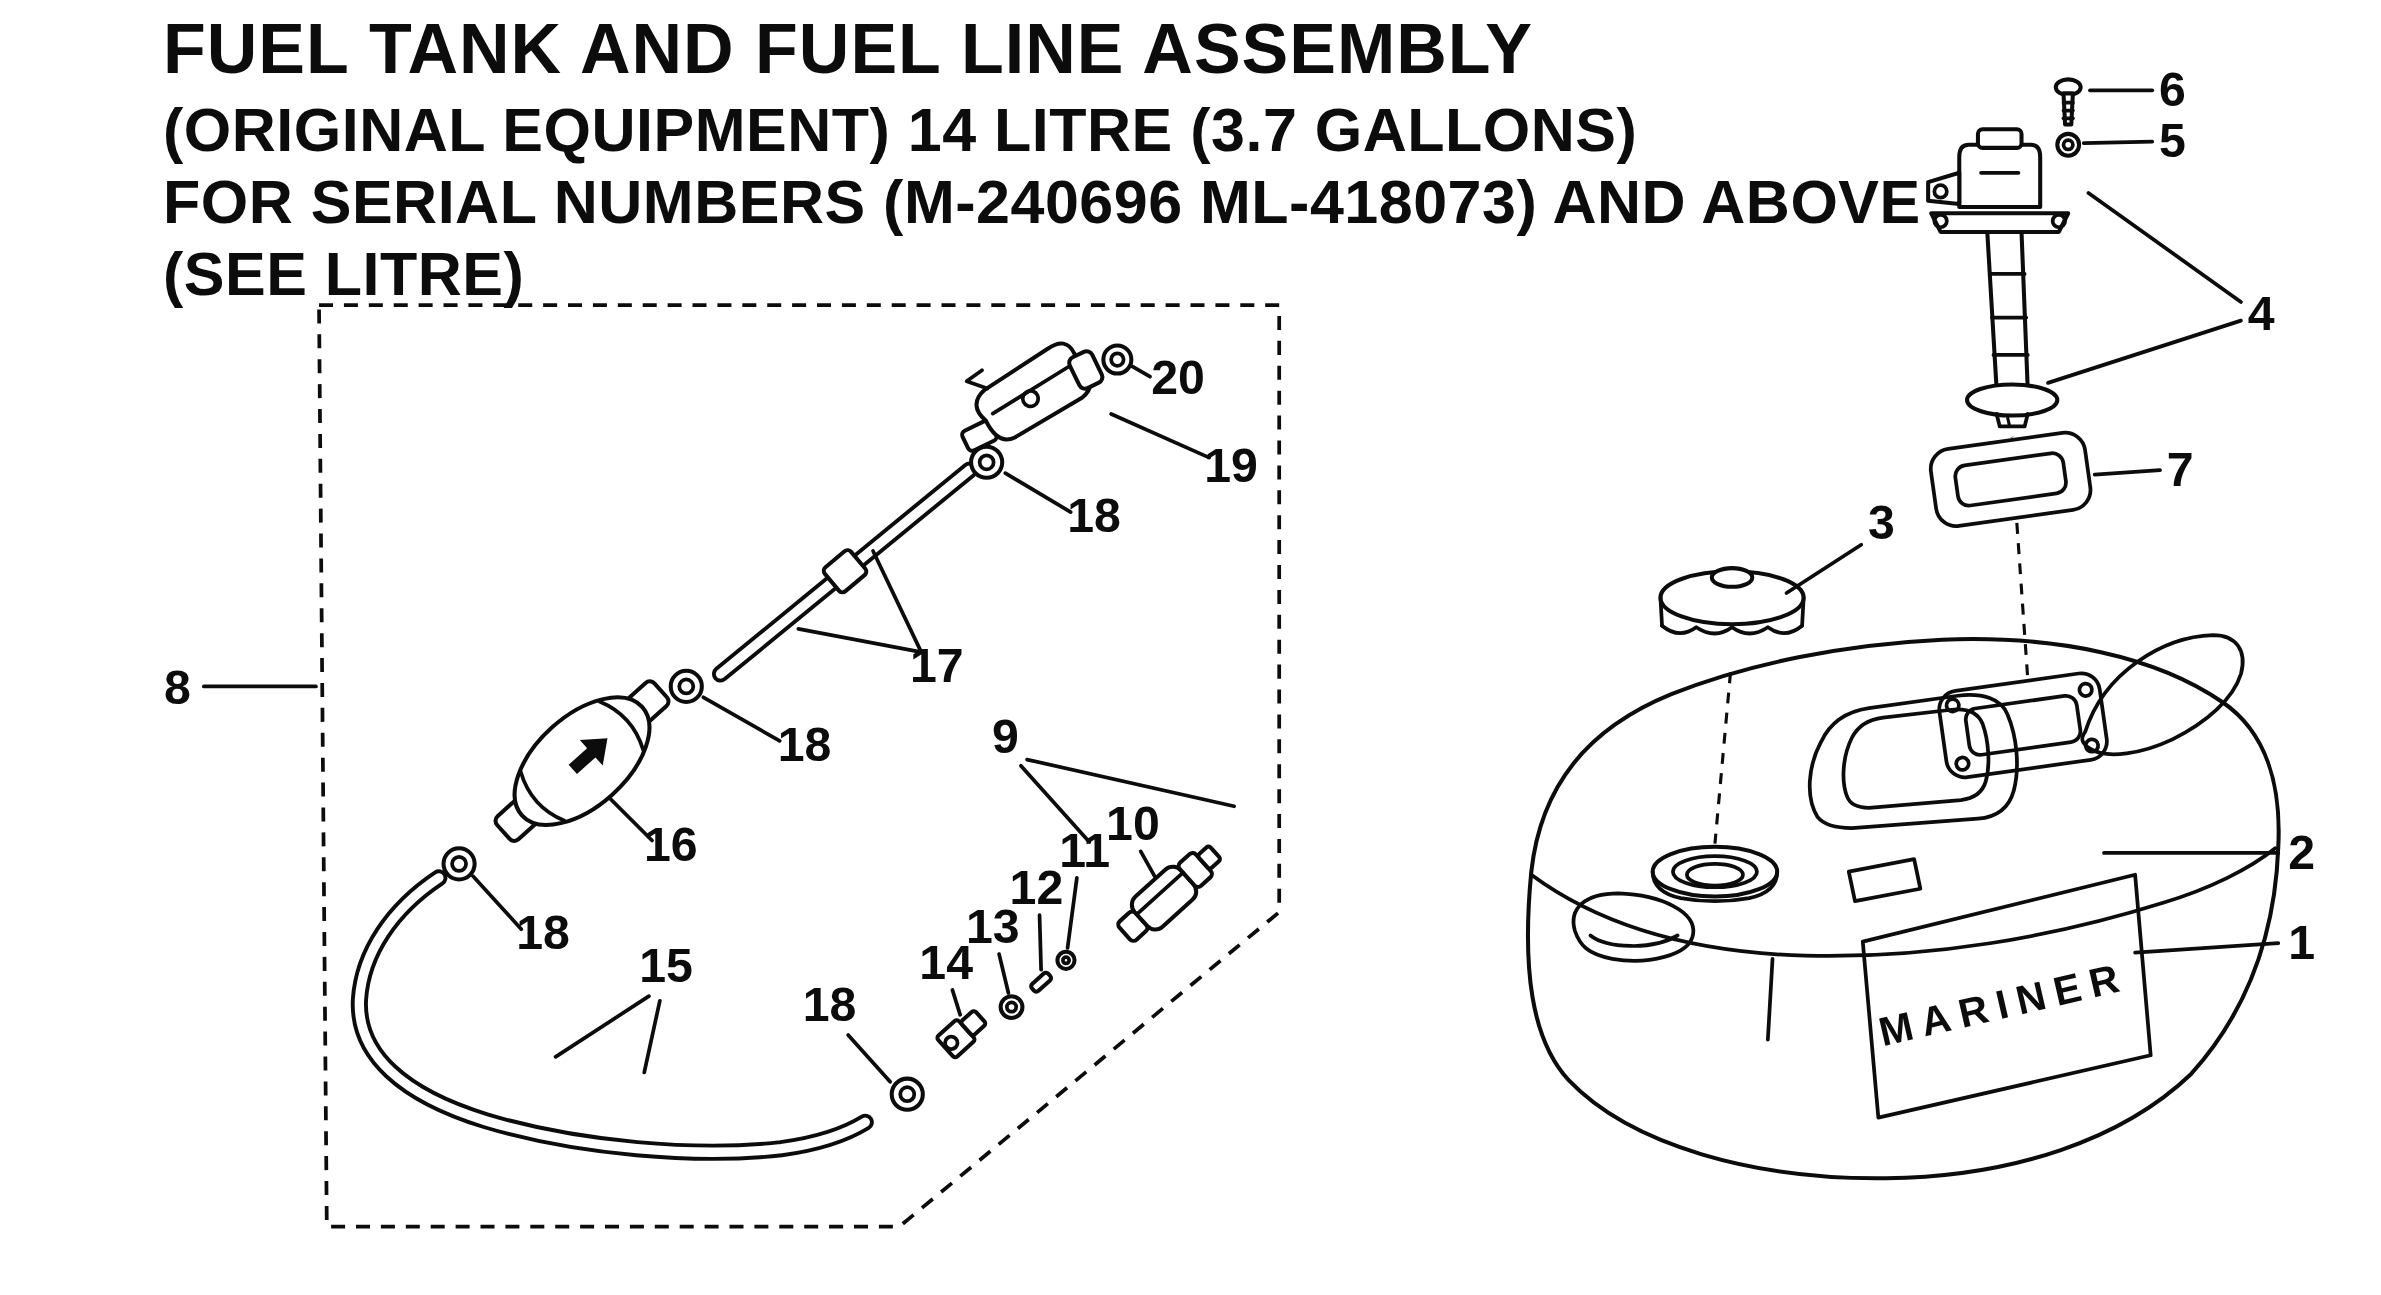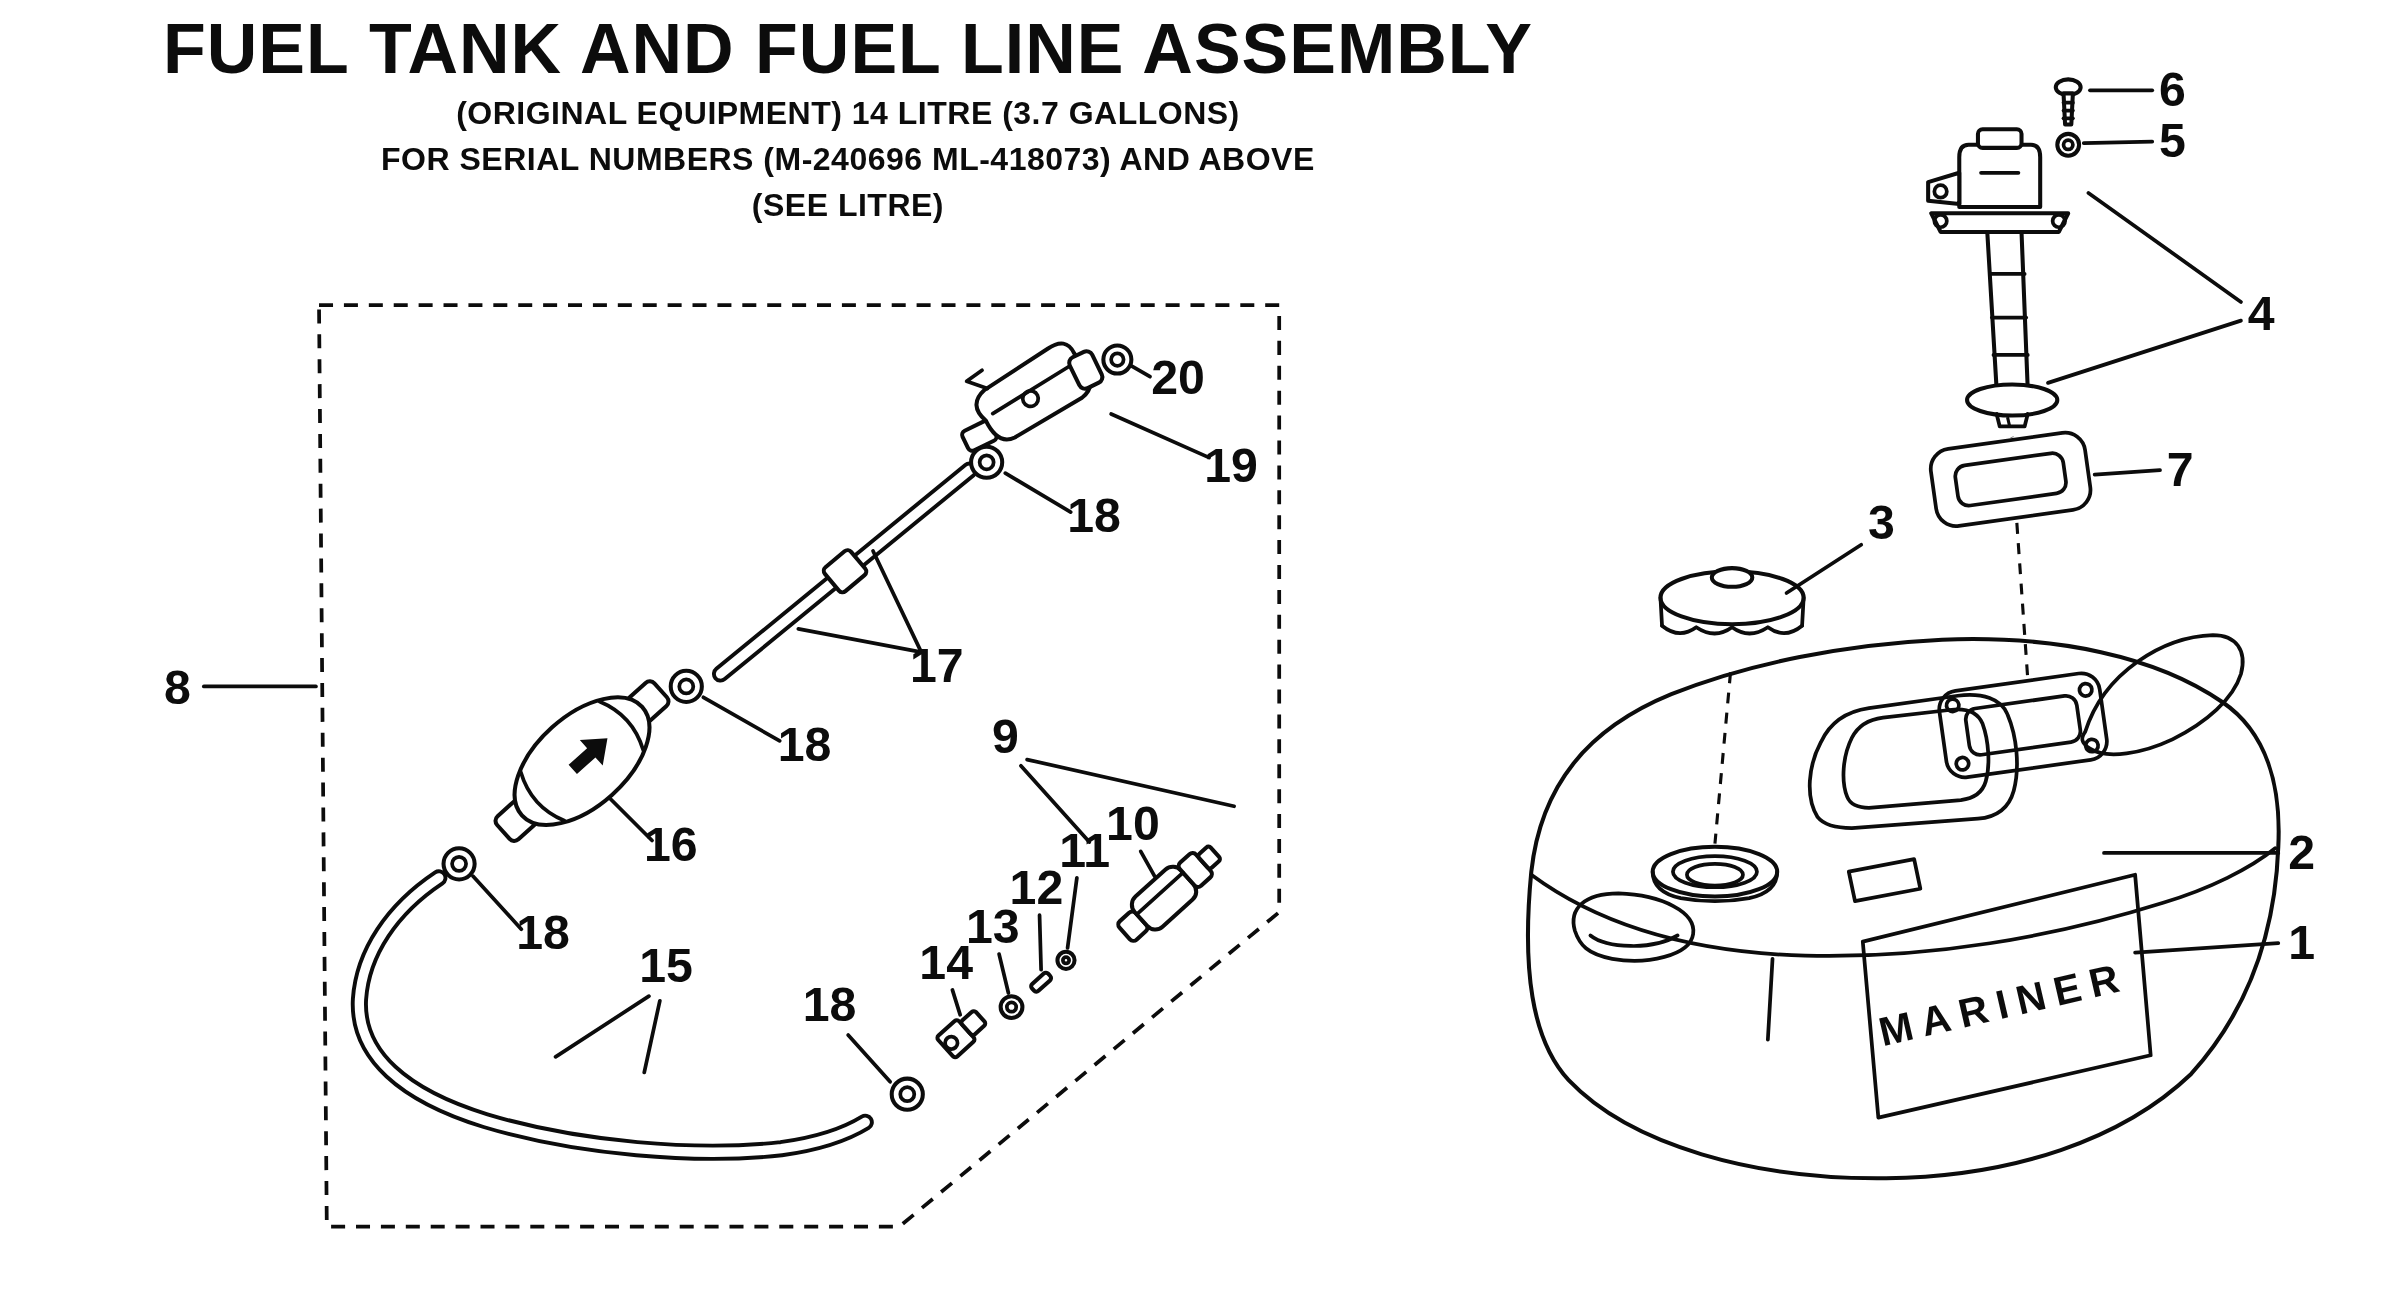--- a/index.html
+++ b/index.html
@@ -1,20 +1,20 @@
 <!DOCTYPE html>
 <html><head>
 <meta charset="utf-8">
 <style>
   html,body{margin:0;padding:0;background:#ffffff;}
   .page{position:relative;width:2381px;height:1295px;background:#ffffff;overflow:hidden;
         font-family:"Liberation Sans",sans-serif;color:#0c0c0c;}
-  .title-block{position:absolute;left:163px;top:14px;z-index:2;text-align:center;}
+  .title-block{position:absolute;left:163px;top:14px;z-index:2;}
   .t1{font-size:70px;font-weight:700;line-height:1;margin:0 0 11px 0;letter-spacing:1px;}
-  .t2{font-size:32px;font-weight:700;line-height:1.18;margin:8px;letter-spacing:0.5px;}
+  .t2{font-size:61px;font-weight:700;line-height:1.18;margin:0;letter-spacing:0.5px;}
   .art{position:absolute;left:0;top:0;width:2381px;height:1295px;z-index:1;}
   svg text.callout{font-family:"Liberation Sans",sans-serif;font-size:31px;font-weight:700;fill:#0c0c0c;}
   svg text.brand{font-family:"Liberation Sans",sans-serif;font-size:26px;font-weight:700;fill:#0c0c0c;letter-spacing:6px;}
   svg .ln{stroke:#0c0c0c;stroke-width:2.4;fill:none;stroke-linecap:round;}
   svg .shp{stroke:#0c0c0c;stroke-width:2.6;fill:#ffffff;stroke-linejoin:round;}
   svg .shpn{stroke:#0c0c0c;stroke-width:2.4;fill:none;stroke-linejoin:round;stroke-linecap:round;}
   svg .dash{stroke:#0c0c0c;stroke-width:2.4;fill:none;stroke-dasharray:9 7;}
   svg .dash2{stroke:#0c0c0c;stroke-width:2;fill:none;stroke-dasharray:7 6;}
   svg .tube{stroke:#0c0c0c;stroke-width:11;fill:none;stroke-linecap:round;}
   svg .tubecore{stroke:#ffffff;stroke-width:6;fill:none;stroke-linecap:round;}

